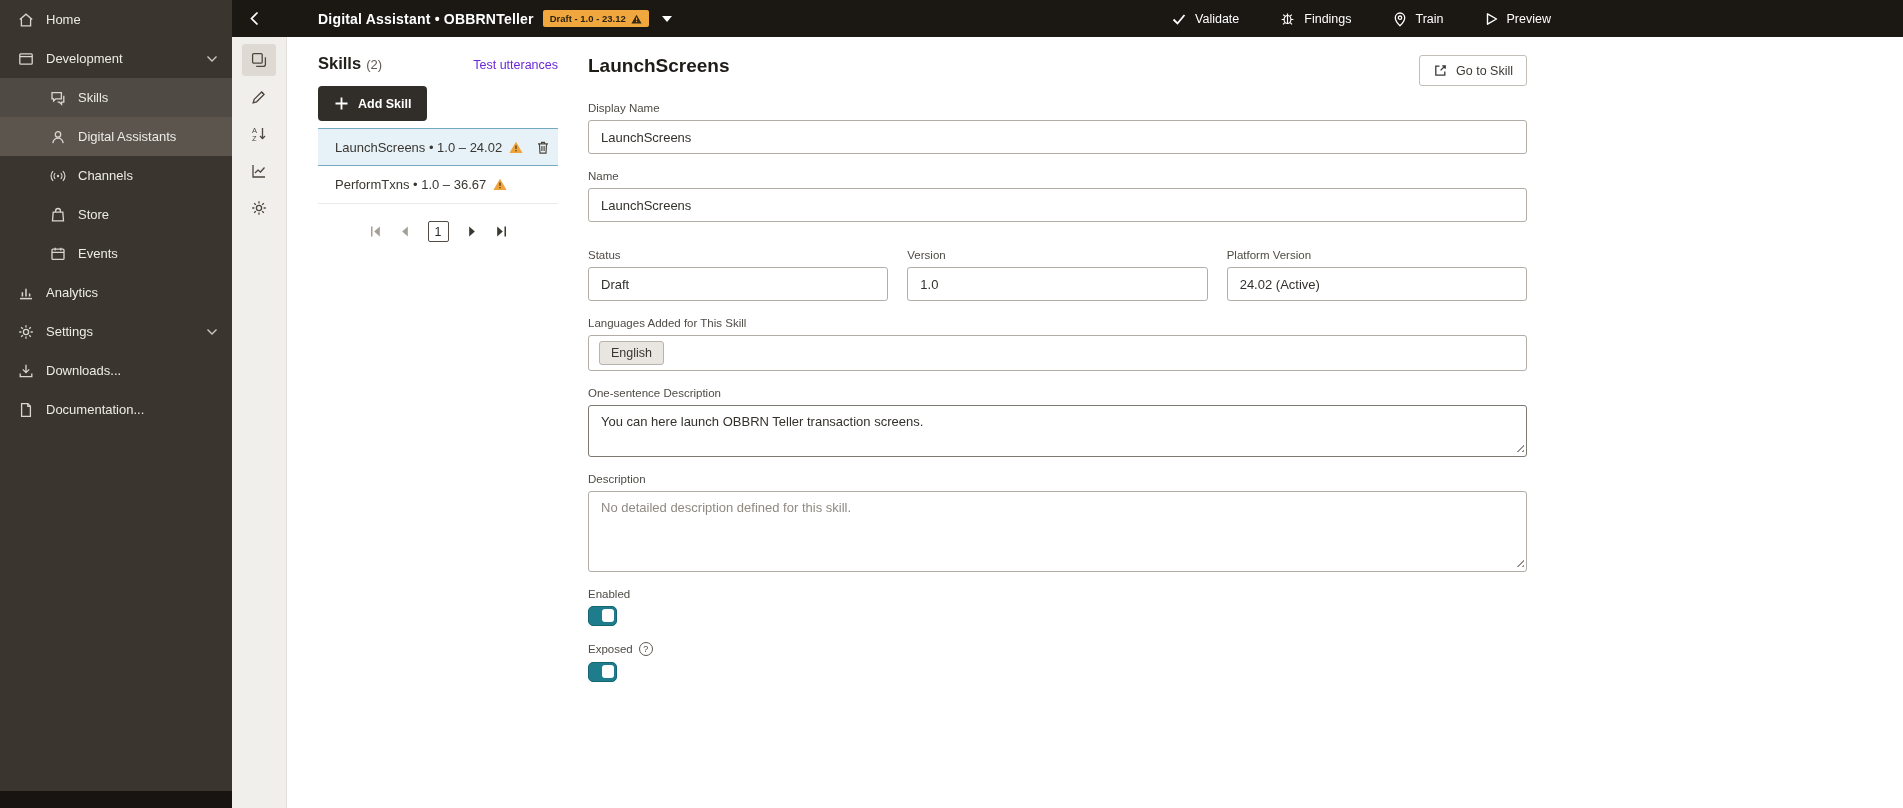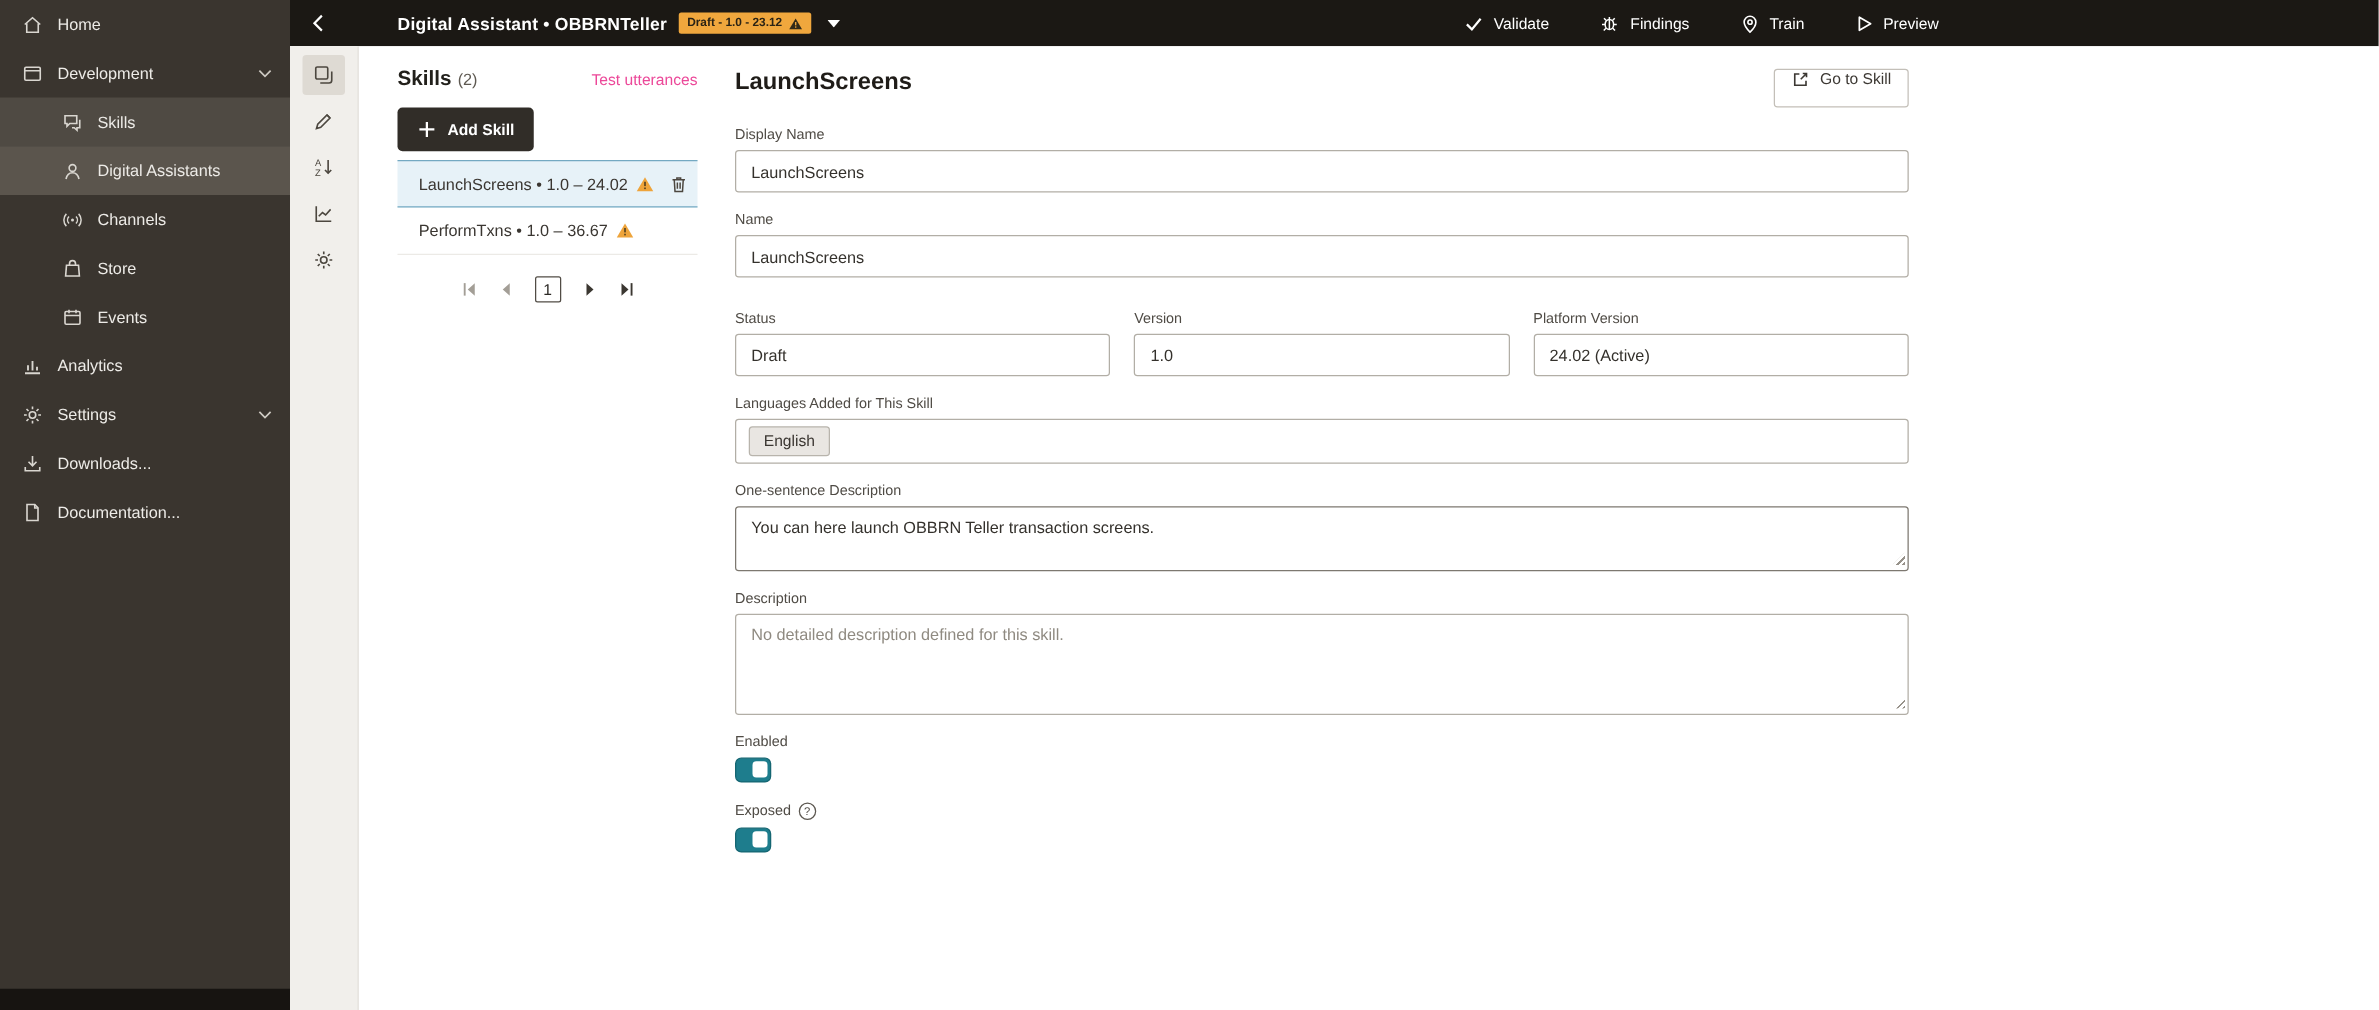--- a/index.html
+++ b/index.html
@@ -36,21 +36,21 @@
   
   .rail{flex:0 0 55px;background:#f1efeb;border-right:1px solid #e4e1dc;display:flex;flex-direction:column;align-items:center;padding-top:7px;gap:5px}
   .rail-btn{width:34px;height:32px;border-radius:3px;display:flex;align-items:center;justify-content:center;color:#4c473f;cursor:pointer}
   .rail-btn.sel{background:#dedad3}
 
   
   .skills-panel{flex:0 0 273px;padding:17px 0 0 31px}
   .sp-head{display:flex;align-items:baseline;width:240px}
   .sp-title{font-size:16.5px;font-weight:bold;color:#22201b}
   .sp-count{font-size:13px;color:#5e5951;margin-left:5px}
-  .sp-link{margin-left:auto;font-size:12.5px;color:#ec4899;cursor:pointer}
+  .sp-link{margin-left:auto;font-size:12.5px;color:#6d28d9;cursor:pointer}
   .add-skill{margin-top:13px;height:35px;background:#312d28;color:#fff;border:none;border-radius:4px;
     display:inline-flex;align-items:center;gap:9px;padding:0 16px;font-size:12.5px;font-weight:bold;font-family:inherit;cursor:pointer}
   .skill-list{margin-top:7px;width:240px}
   .skill-item{display:flex;align-items:center;height:38px;padding:0 8px 0 17px;font-size:13px;color:#3a3631;
     border-bottom:1px solid #eceae6;gap:7px;cursor:pointer;white-space:nowrap}
   .skill-item.sel{background:#e7f2f8;border-top:1px solid #74a9c2;border-bottom:1px solid #74a9c2}
   .skill-item .trash{margin-left:auto;color:#4c473f;display:inline-flex;cursor:pointer}
   .warn{display:inline-flex;flex:0 0 auto}
   .pager{display:flex;align-items:center;justify-content:center;gap:19px;margin-top:17px;width:240px}
   .pg-btn{display:inline-flex;cursor:pointer}
@@ -58,21 +58,21 @@
   .pg-btn.en{color:#3b3731}
   .pg-num{width:21px;height:21px;border:1px solid #514c45;border-radius:2px;display:flex;align-items:center;justify-content:center;
     font-size:12.5px;color:#2c2925;cursor:pointer}
 
   
   .content{flex:1;padding:18px 0 0 28px;overflow:hidden}
   .content-inner{width:939px}
   .c-head{display:flex;align-items:flex-start}
   .c-title{font-size:19px;font-weight:bold;color:#1f1c18;line-height:1.2}
   .goto-btn{margin-left:auto;height:31px;border:1px solid #c3bfb8;background:#fff;border-radius:3px;
-    display:inline-flex;align-items:flex-start;gap:8px;padding:0 13px;font-size:12.5px;color:#3c3833;font-family:inherit;cursor:pointer}
+    display:inline-flex;align-items:center;gap:8px;padding:0 13px;font-size:12.5px;color:#3c3833;font-family:inherit;cursor:pointer}
   .sec-title{margin-top:12px;font-size:14.5px;font-weight:bold;color:#25221d}
   .fgroup{margin-top:16px}
   .flabel{font-size:11.5px;color:#4f4b45;margin-bottom:6px;display:flex;align-items:center;gap:6px}
   .tinput{width:100%;height:34px;border:1px solid #b2aea6;border-radius:3px;padding:0 12px;font-size:13px;color:#34312c;
     font-family:inherit;background:#fff;outline:none}
   .row3{display:grid;grid-template-columns:1fr 1fr 1fr;gap:19px;margin-top:16px}
   .row3 .fgroup{margin-top:11px}
   .langbox{width:100%;height:36px;border:1px solid #b2aea6;border-radius:3px;display:flex;align-items:center;padding:0 10px;cursor:text}
   .chip{background:#e9e6e2;border:1px solid #b8b4ac;border-radius:3px;padding:4px 11px;font-size:12.5px;color:#3a3631}
   .ta-wrap{position:relative;width:100%}

